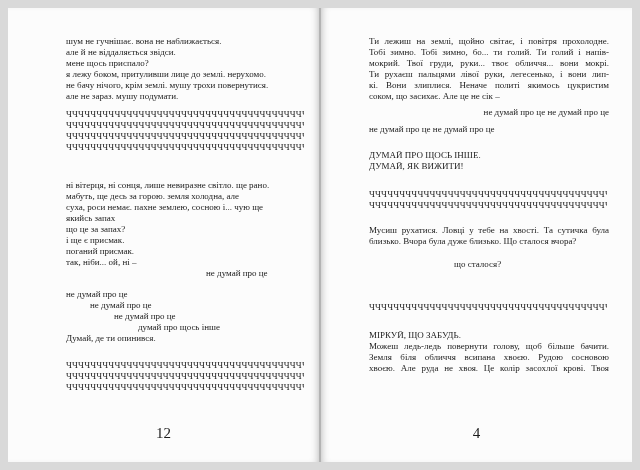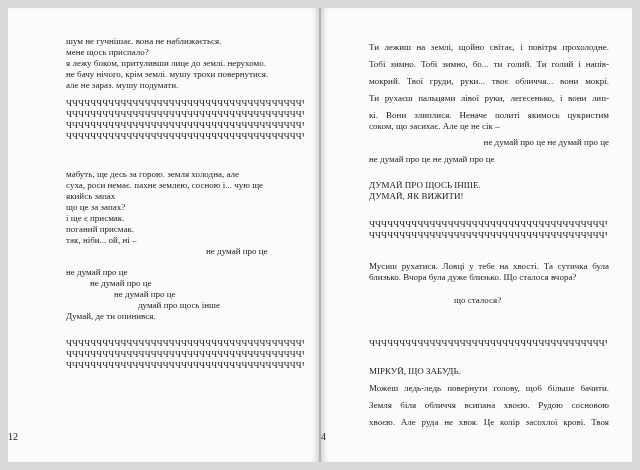--- a/index.html
+++ b/index.html
@@ -54,52 +54,53 @@
   }
   .line.ch {
     overflow: hidden;
     width: 238px;
     letter-spacing: 0.2px;
   }
   .line.j {
     white-space: normal;
     text-align: justify;
     text-align-last: justify;
-    margin-top: 6px;
   }
   .line.right {
     text-align: right;
   }
   .folio {
     position: absolute;
     bottom: 20px;
     left: 0;
     width: 100%;
-    text-align: left;
-    font-size: 10px;
+    text-align: center;
+    font-size: 15px;
     color: #1b1b1b;
   }
 </style>
 </head>
 <body>
 
 <div class="spread">
   <div class="page page-left">
     <div class="content" id="left-content">
         <div class="line">шум не гучнішає. вона не наближається.</div>
+        <div class="line">але й не віддаляється звідси.</div>
         <div class="line">мене щось приспало?</div>
         <div class="line">я лежу боком, притуливши лице до землі. нерухомо.</div>
         <div class="line">не бачу нічого, крім землі. мушу трохи повернутися.</div>
         <div class="line">але не зараз. мушу подумати.</div>
         <div style="height: 7px;"></div>
         <div class="line ch">ЧЧЧЧЧЧЧЧЧЧЧЧЧЧЧЧЧЧЧЧЧЧЧЧЧЧЧЧЧЧЧЧЧЧЧЧЧЧЧЧЧЧЧЧ</div>
         <div class="line ch">ЧЧЧЧЧЧЧЧЧЧЧЧЧЧЧЧЧЧЧЧЧЧЧЧЧЧЧЧЧЧЧЧЧЧЧЧЧЧЧЧЧЧЧЧ</div>
         <div class="line ch">ЧЧЧЧЧЧЧЧЧЧЧЧЧЧЧЧЧЧЧЧЧЧЧЧЧЧЧЧЧЧЧЧЧЧЧЧЧЧЧЧЧЧЧЧ</div>
         <div class="line ch">ЧЧЧЧЧЧЧЧЧЧЧЧЧЧЧЧЧЧЧЧЧЧЧЧЧЧЧЧЧЧЧЧЧЧЧЧЧЧЧЧЧЧЧЧ</div>
         <div style="height: 27px;"></div>
+        <div class="line">ні вітерця, ні сонця, лише невиразне світло. ще рано.</div>
         <div class="line">мабуть, ще десь за горою. земля холодна, але</div>
         <div class="line">суха, роси немає. пахне землею, сосною і... чую ще</div>
         <div class="line">якийсь запах</div>
         <div class="line">що це за запах?</div>
         <div class="line">і ще є присмак.</div>
         <div class="line">поганий присмак.</div>
         <div class="line">так, ніби... ой, ні –</div>
         <div class="line" style="padding-left: 140px;">не думай про це</div>
         <div style="height: 10px;"></div>
         <div class="line">не думай про це</div>

